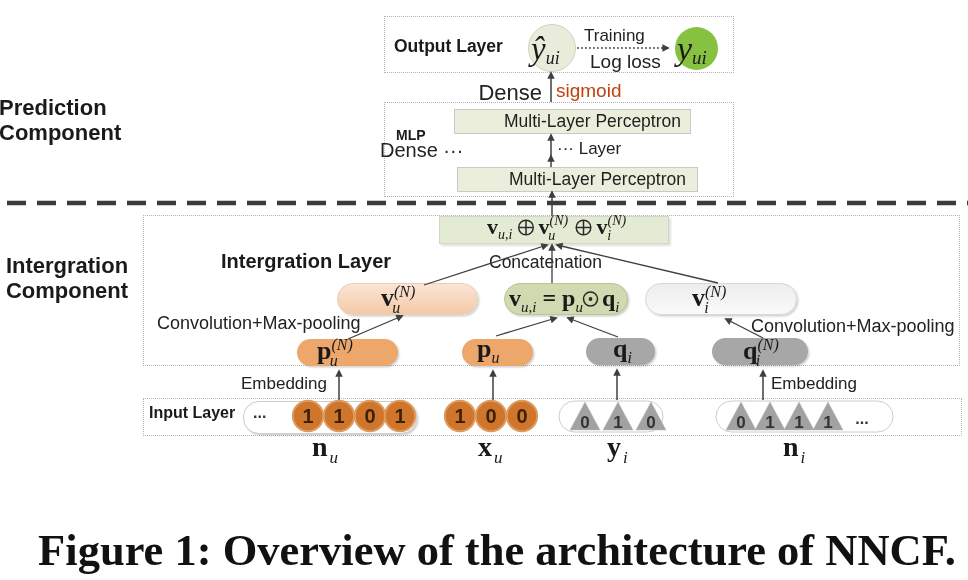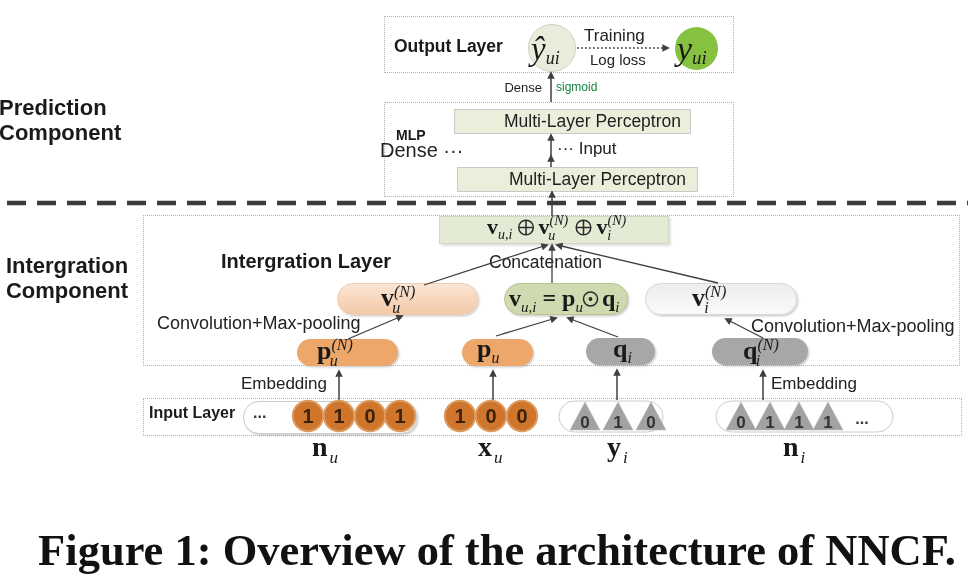--- a/index.html
+++ b/index.html
@@ -17,31 +17,31 @@
 <body>
 <div id="page">
 
 <div class="lbl" style="left:-1px;top:95px;width:140px;text-align:left;font-size:22px;line-height:25px;">Prediction<br>Component</div>
 <div class="lbl" style="left:-4px;top:253px;width:142px;text-align:center;font-size:22px;line-height:25px;">Intergration<br>Component</div>
 
 <div class="dotbox" style="left:384px;top:16px;width:348px;height:55px;"></div>
 <div class="lbl" style="left:394px;top:36px;font-size:17.5px;">Output Layer</div>
 <div class="abs" style="left:528px;top:24px;width:46px;height:46px;border-radius:50%;background:#eaecdb;border:1px solid #d0d0c4;"></div>
 <div class="abs" style="left:584px;top:26px;font-size:17px;color:#222;">Training</div>
-<div class="abs" style="left:590px;top:51px;font-size:15px;color:#222;">Log loss</div>
+<div class="abs" style="left:590px;top:51px;font-size:19px;color:#222;">Log loss</div>
 <div class="abs" style="left:675px;top:27px;width:43px;height:43px;border-radius:50%;background:#86c23f;"></div>
 
-<div class="abs" style="left:442px;top:80px;width:100px;text-align:right;font-size:13px;color:#222;">Dense</div>
-<div class="abs" style="left:556px;top:80px;font-size:12px;color:#15803d;">sigmoid</div>
+<div class="abs" style="left:442px;top:80px;width:100px;text-align:right;font-size:22px;color:#222;">Dense</div>
+<div class="abs" style="left:556px;top:80px;font-size:19px;color:#c2410c;">sigmoid</div>
 
 <div class="dotbox" style="left:384px;top:102px;width:348px;height:93px;"></div>
 <div class="lbl" style="left:396px;top:127px;font-size:14px;">MLP</div>
 <div class="mlpbox" style="left:454px;top:109px;width:195px;height:23px;font-size:17.5px;line-height:23px;">Multi-Layer Perceptron</div>
 <div class="abs" style="left:380px;top:139px;width:166px;text-align:left;font-size:20px;color:#222;">Dense ···</div>
-<div class="abs" style="left:557px;top:139px;font-size:17px;color:#222;">··· Input</div>
+<div class="abs" style="left:557px;top:139px;font-size:17px;color:#222;">··· Layer</div>
 <div class="mlpbox" style="left:457px;top:167px;width:199px;height:23px;font-size:17.5px;line-height:23px;">Multi-Layer Perceptron</div>
 
 <div class="dotbox" style="left:143px;top:215px;width:815px;height:149px;"></div>
 <div class="lbl" style="left:221px;top:250px;font-size:20px;">Intergration Layer</div>
 
 <div class="abs" style="left:439px;top:216px;width:228px;height:26px;background:#e4ebd4;border:1px solid #d2d8c2;box-shadow:2px 2px 2px rgba(0,0,0,0.12);"></div>
 <div class="abs" style="left:489px;top:252px;font-size:17.5px;color:#222;">Concatenation</div>
 
 <div class="pill" style="left:337px;top:283px;width:139px;height:30px;background:linear-gradient(#fae5d6,#f4c9a6);border:1px solid #eccdb2;"></div>
 <div class="pill" style="left:504px;top:283px;width:122px;height:30px;background:#cfdab0;border:1px solid #b9c791;"></div>

